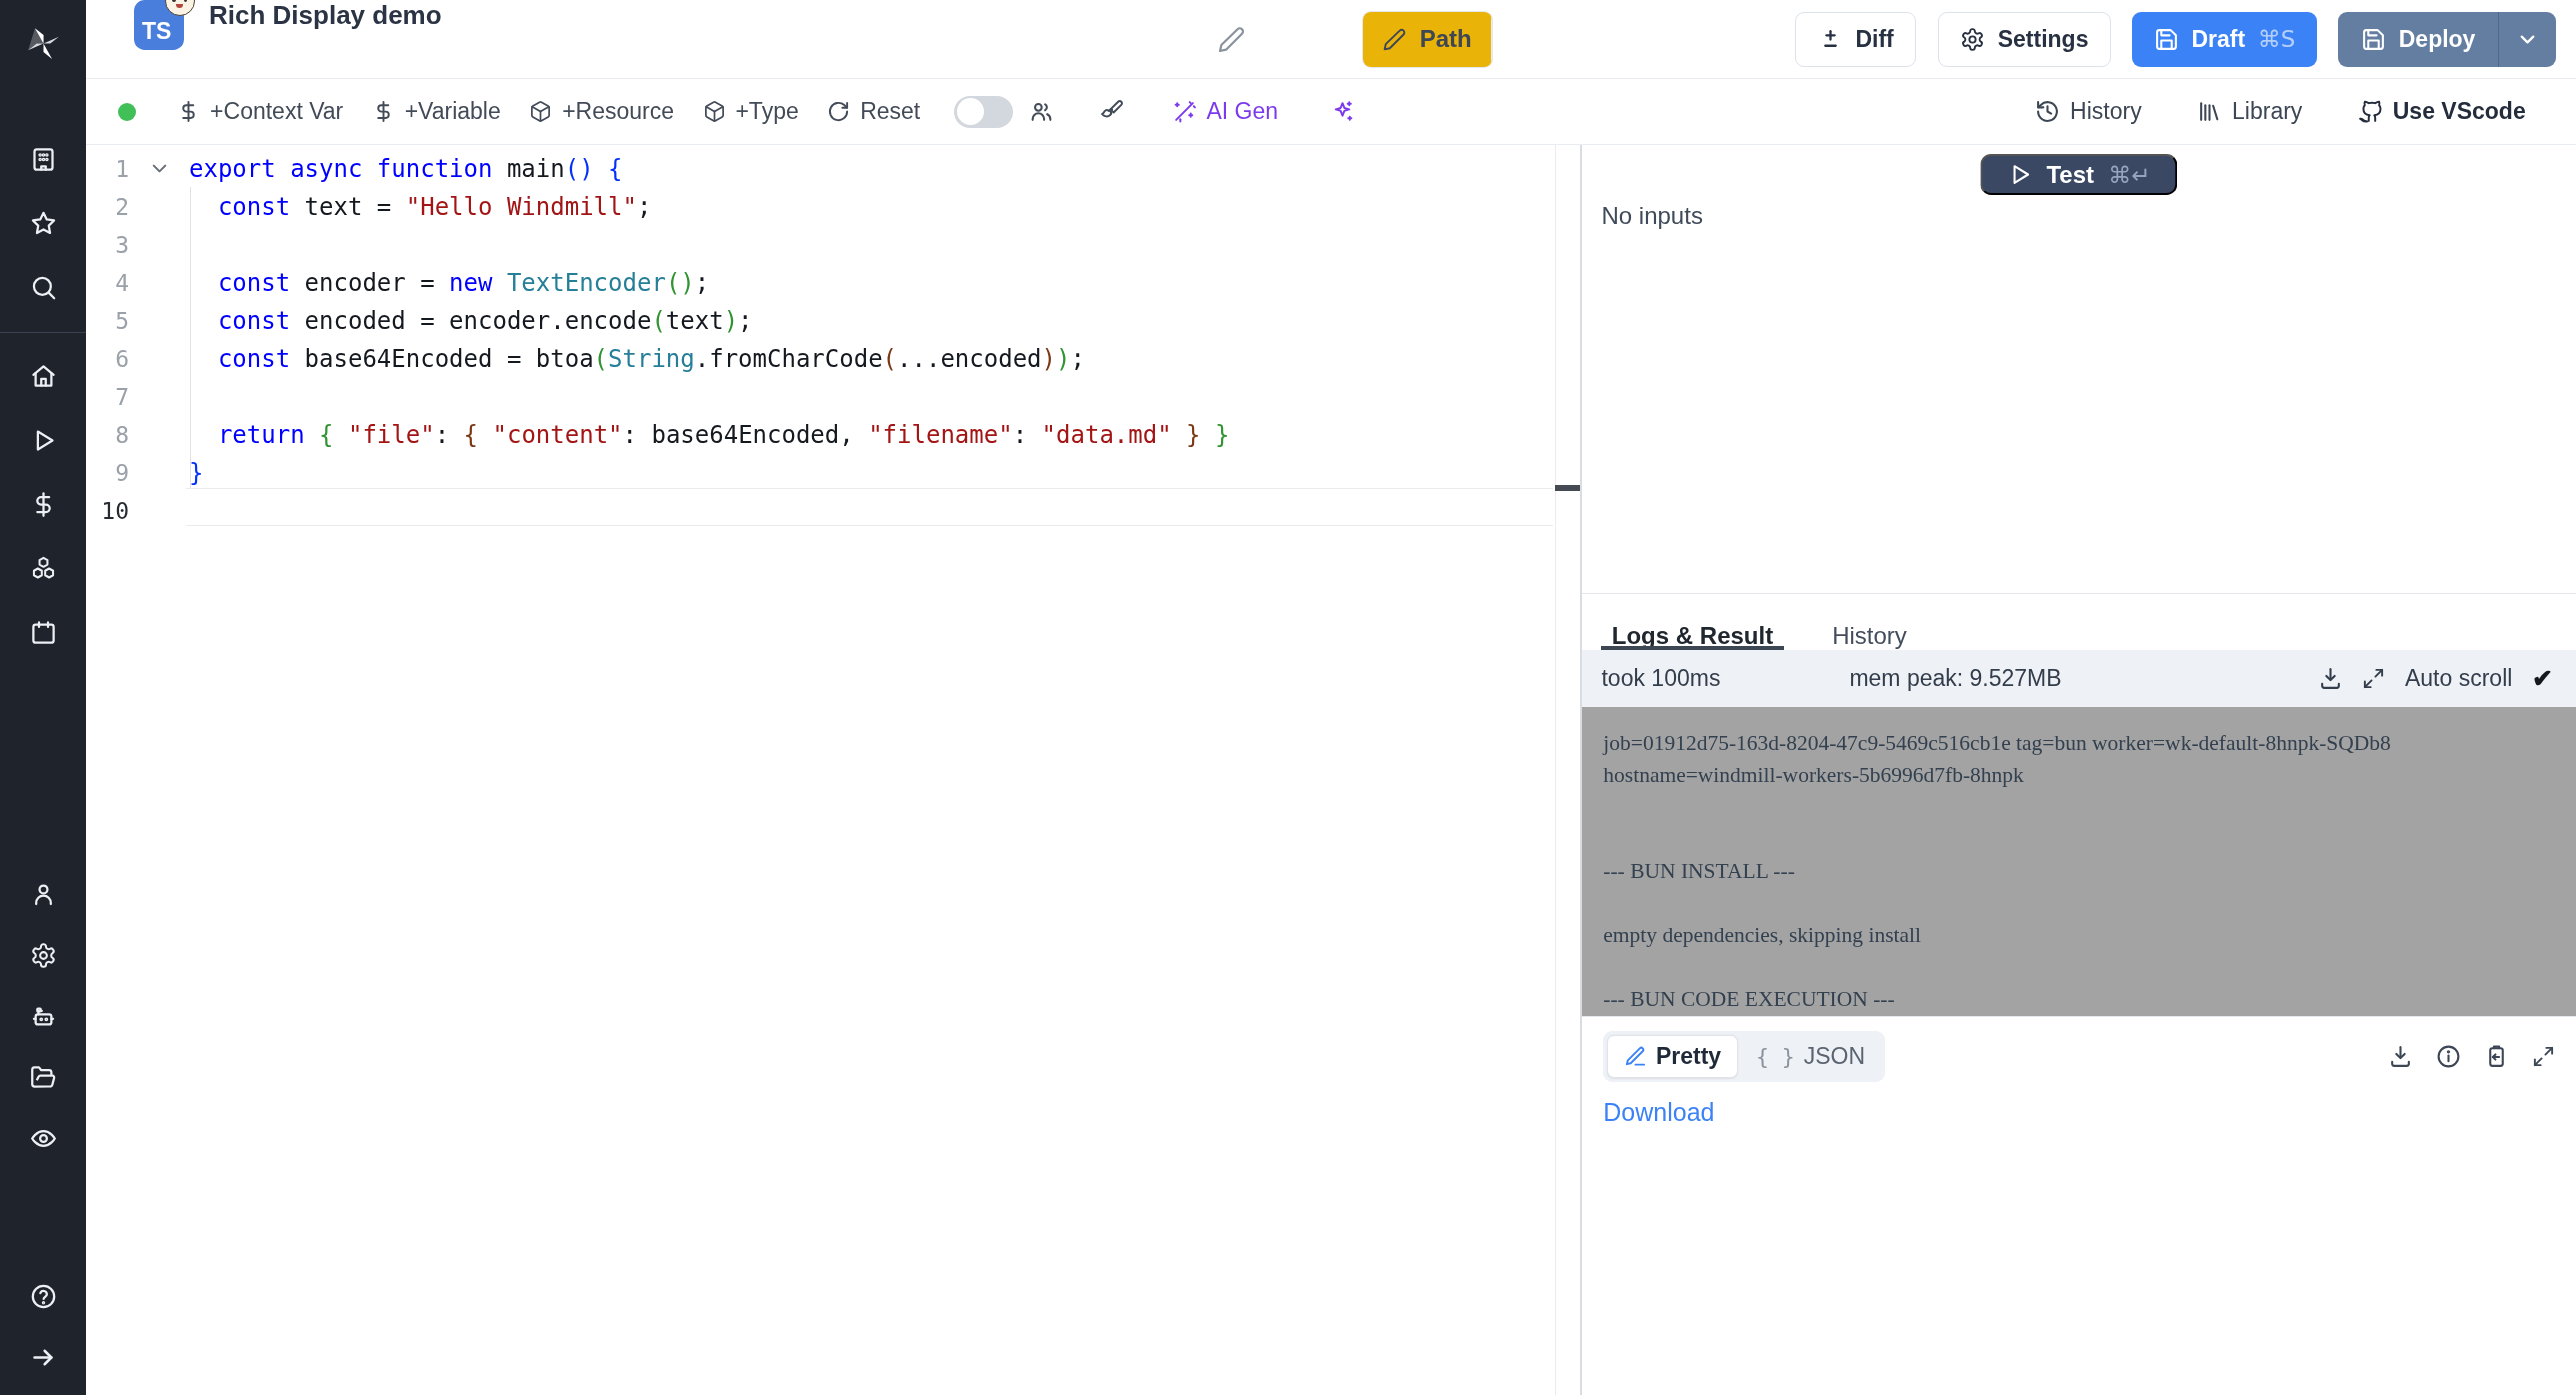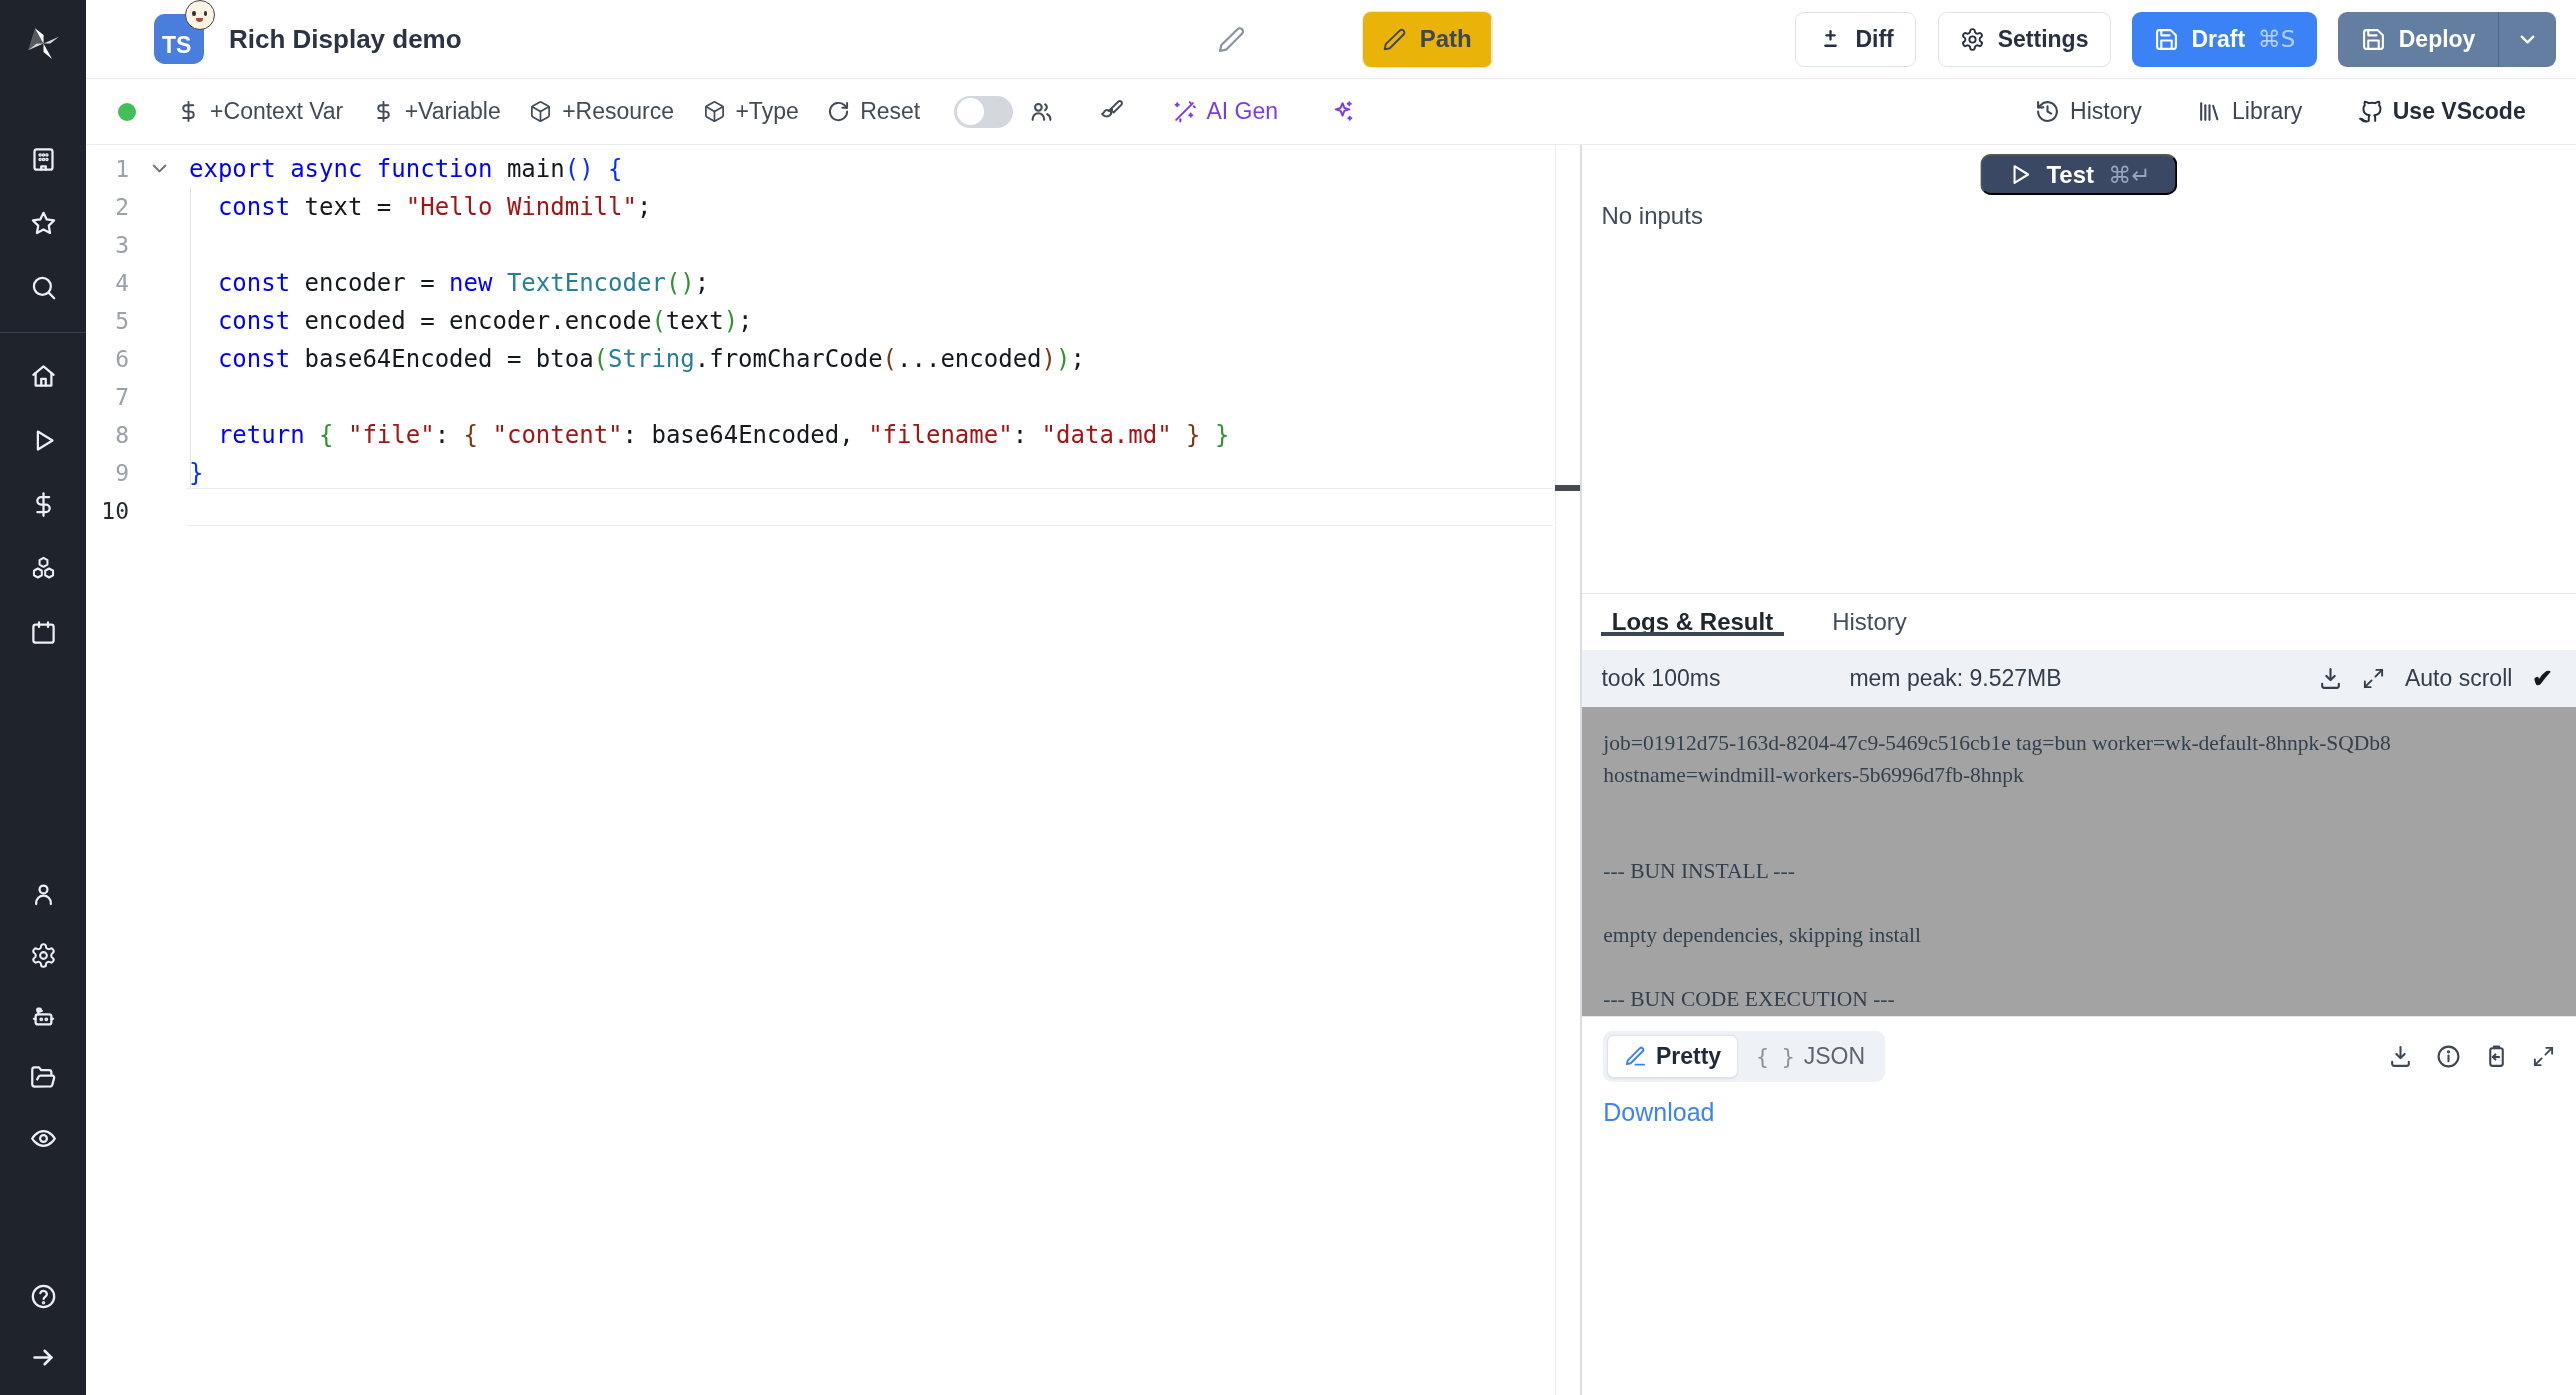--- a/index.html
+++ b/index.html
@@ -12,21 +12,21 @@
   .nav-group { display:flex; flex-direction:column; align-items:center; }
   .nav-cell { height:64px; width:86px; display:flex; align-items:center; justify-content:center; color:#eceff3; cursor:pointer; }
   .nav-cell.small { height:61px; }
   .side-divider { width:86px; height:0.9px; background:#3a4250; margin:1.8px 0; }
   .ic { display:block; }
 
   
   .main { flex:1; display:flex; flex-direction:column; min-width:0; }
 
   
-  .header { height:79px; display:flex; align-items:center; border-bottom:0.9px solid #e9edf1; padding-left:68px; background:#fff; }
+  .header { height:79px; display:flex; border-bottom:0.9px solid #e9edf1; padding-left:48px; background:#fff; }
   .ts-wrap { position:relative; width:50px; height:50px; margin-right:25px; }
   .ts-badge { width:50px; height:50px; background:#4a7edd; border-radius:10.7px; color:#fff; font-weight:700; font-size:23px; display:flex; align-items:flex-end; justify-content:flex-start; padding:0 0 5.4px 8px; }
   .emoji-badge { position:absolute; top:-14.3px; right:-10.7px; width:30px; height:30px; border-radius:50%; background:#fbf3e4; border:1.8px solid #4a4038; }
   .emoji-badge .eye { position:absolute; top:10.7px; width:3.6px; height:4.5px; border-radius:50%; background:#3b2f2a; }
   .emoji-badge .eye.l { left:6.3px; } .emoji-badge .eye.r { right:6.3px; }
   .emoji-badge .mouth { position:absolute; left:10.7px; top:17px; width:6.3px; height:4.5px; border-radius:0 0 6.3px 6.3px; background:#b0473f; }
   .page-title { font-size:26px; font-weight:700; color:#2b3444; white-space:nowrap; }
   .header-center { margin-left:auto; margin-right:302px; display:flex; align-items:center; gap:116px; }
   .pencil-lone { color:#8a929d; }
   .path-pill { display:flex; align-items:stretch; border:0.9px solid #e3e8ee; border-radius:9px; overflow:hidden; height:57px; }
@@ -74,21 +74,21 @@
 
   .vdivider { width:1.8px; background:#d9dde2; flex-shrink:0; }
 
   
   .panel { flex:1; display:flex; flex-direction:column; min-width:0; background:#fff; }
   .inputs-section { height:448px; position:relative; flex-shrink:0; }
   .test-btn { position:absolute; left:50%; transform:translateX(-50%); top:9px; display:flex; align-items:center; gap:14.3px; background:#3b4864; color:#fff; border-radius:10.7px; height:41px; padding:12px 25px; font-size:24px; font-weight:700; cursor:pointer; }
   .test-btn .shortcut { font-weight:400; color:#98a4bd; font-family:"DejaVu Sans", sans-serif; font-size:23px; }
   .no-inputs { position:absolute; left:19.7px; top:57px; font-size:24px; color:#3f4a5a; }
 
-  .tabs-row { height:57px; border-top:0.9px solid #e3e7eb; display:flex; align-items:center; padding-left:30px; gap:59px; flex-shrink:0; }
+  .tabs-row { height:57px; border-top:0.9px solid #e3e7eb; display:flex; align-items:flex-end; padding-left:30px; gap:59px; flex-shrink:0; }
   .tab { display:flex; align-items:center; font-size:24px; color:#434d5c; cursor:pointer; position:relative; }
   .tab.active { font-weight:600; color:#21272f; }
   .tab.active::after { content:""; position:absolute; left:-10.7px; right:-10.7px; bottom:0; height:4.5px; background:#3d4754; }
 
   .stats-row { height:57px; background:#eef1f5; display:flex; align-items:center; padding:0 23px 0 19.7px; font-size:23px; color:#333d4b; flex-shrink:0; }
   .stats-mem { margin-left:129px; }
   .stats-right { margin-left:auto; display:flex; align-items:center; gap:19.7px; color:#333d4b; }
   .stats-right .lbl { font-size:23px; }
   .log-area { height:309px; background:#a3a3a3; padding:19.7px 21.5px; font-family:Liberation Serif, serif; font-size:21.5px; color:#33404f; overflow:hidden; flex-shrink:0; line-height:32px; }
   .log-line { min-height:32px; overflow-wrap:anywhere; white-space:pre-wrap; }

